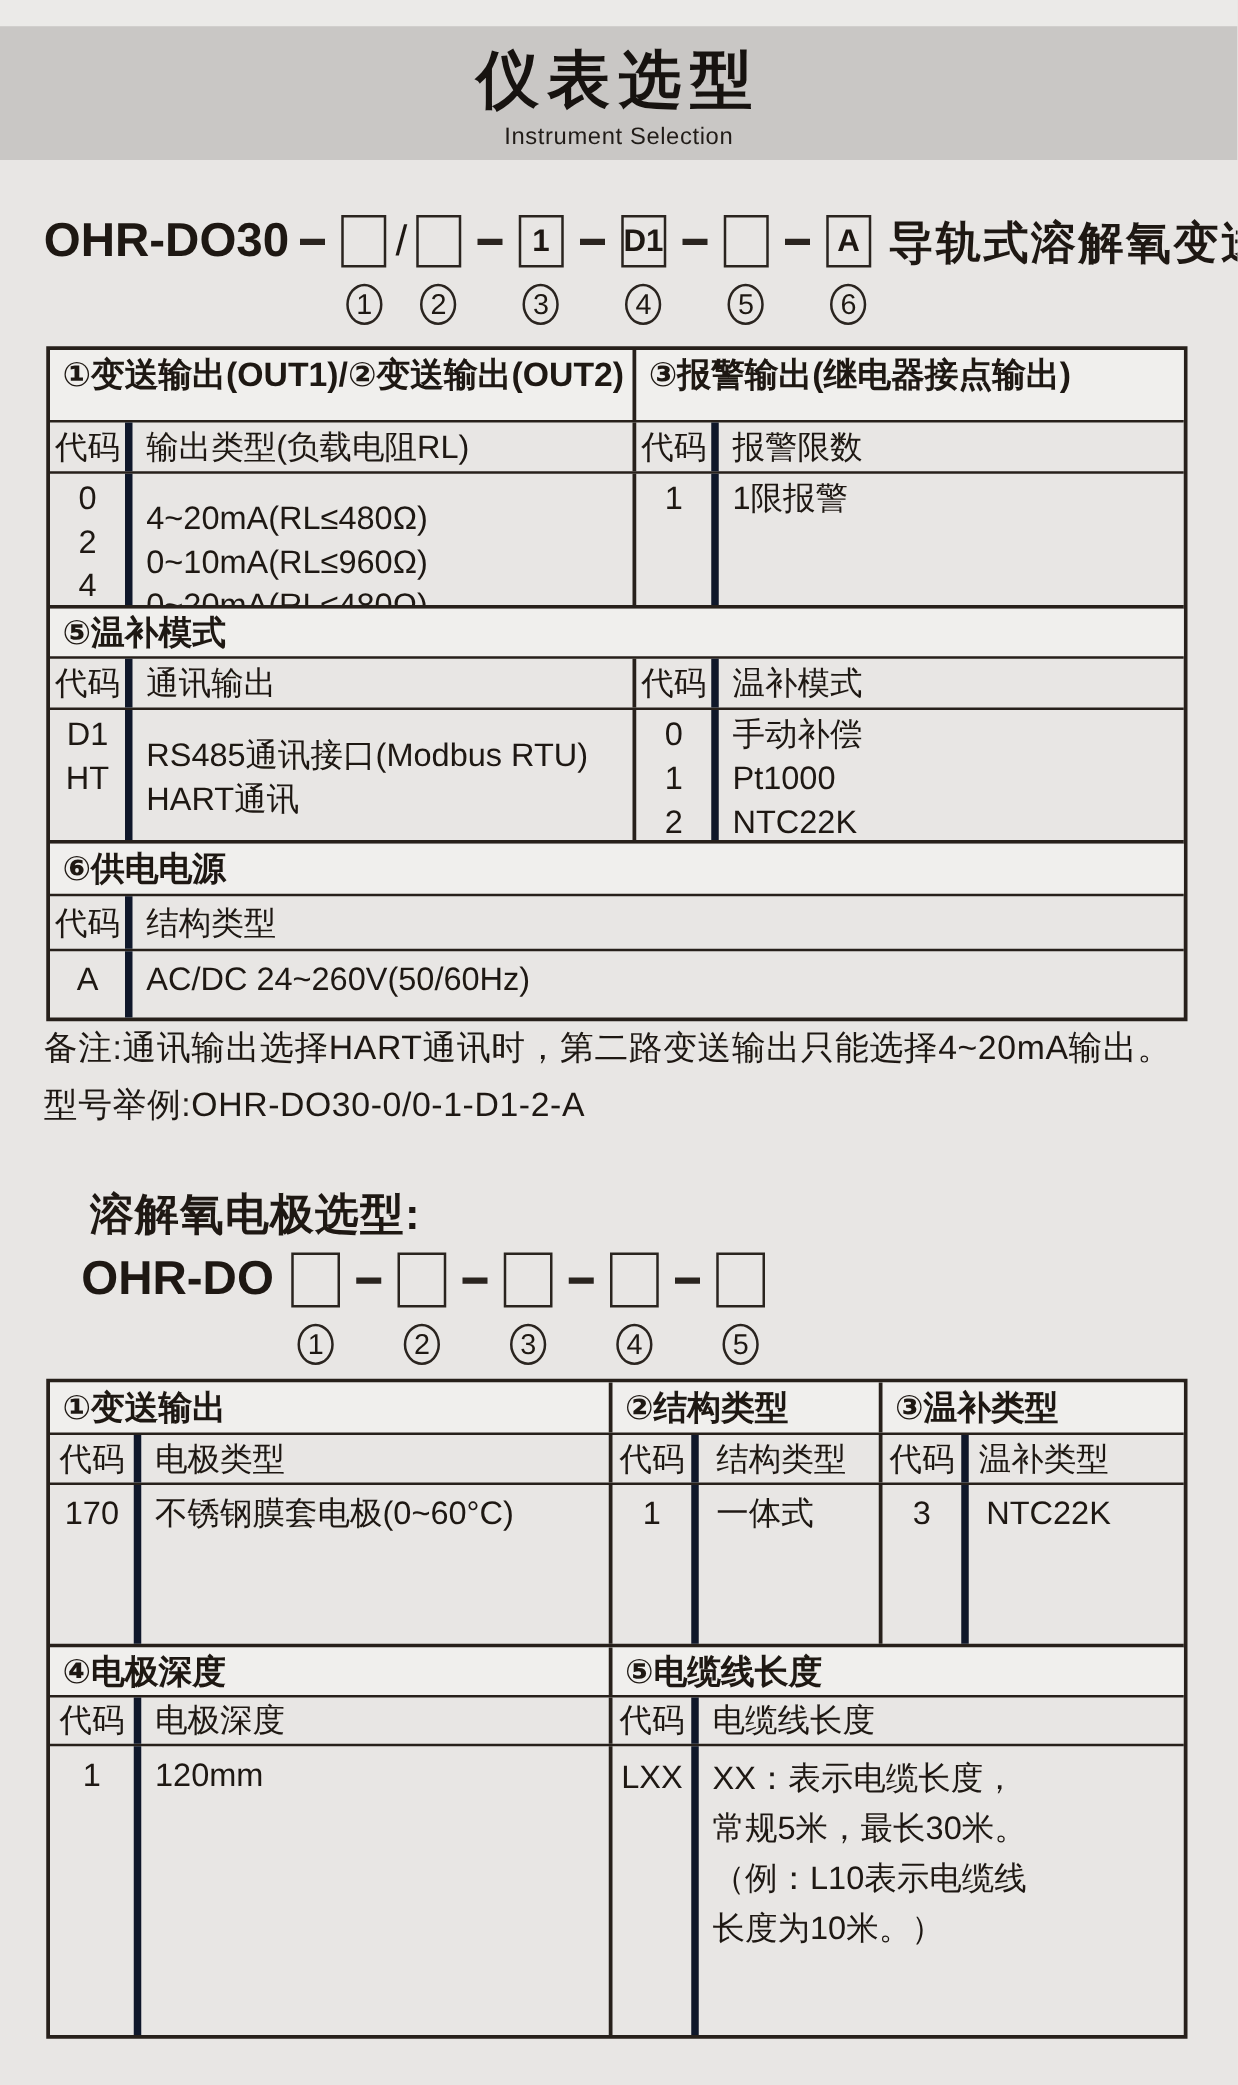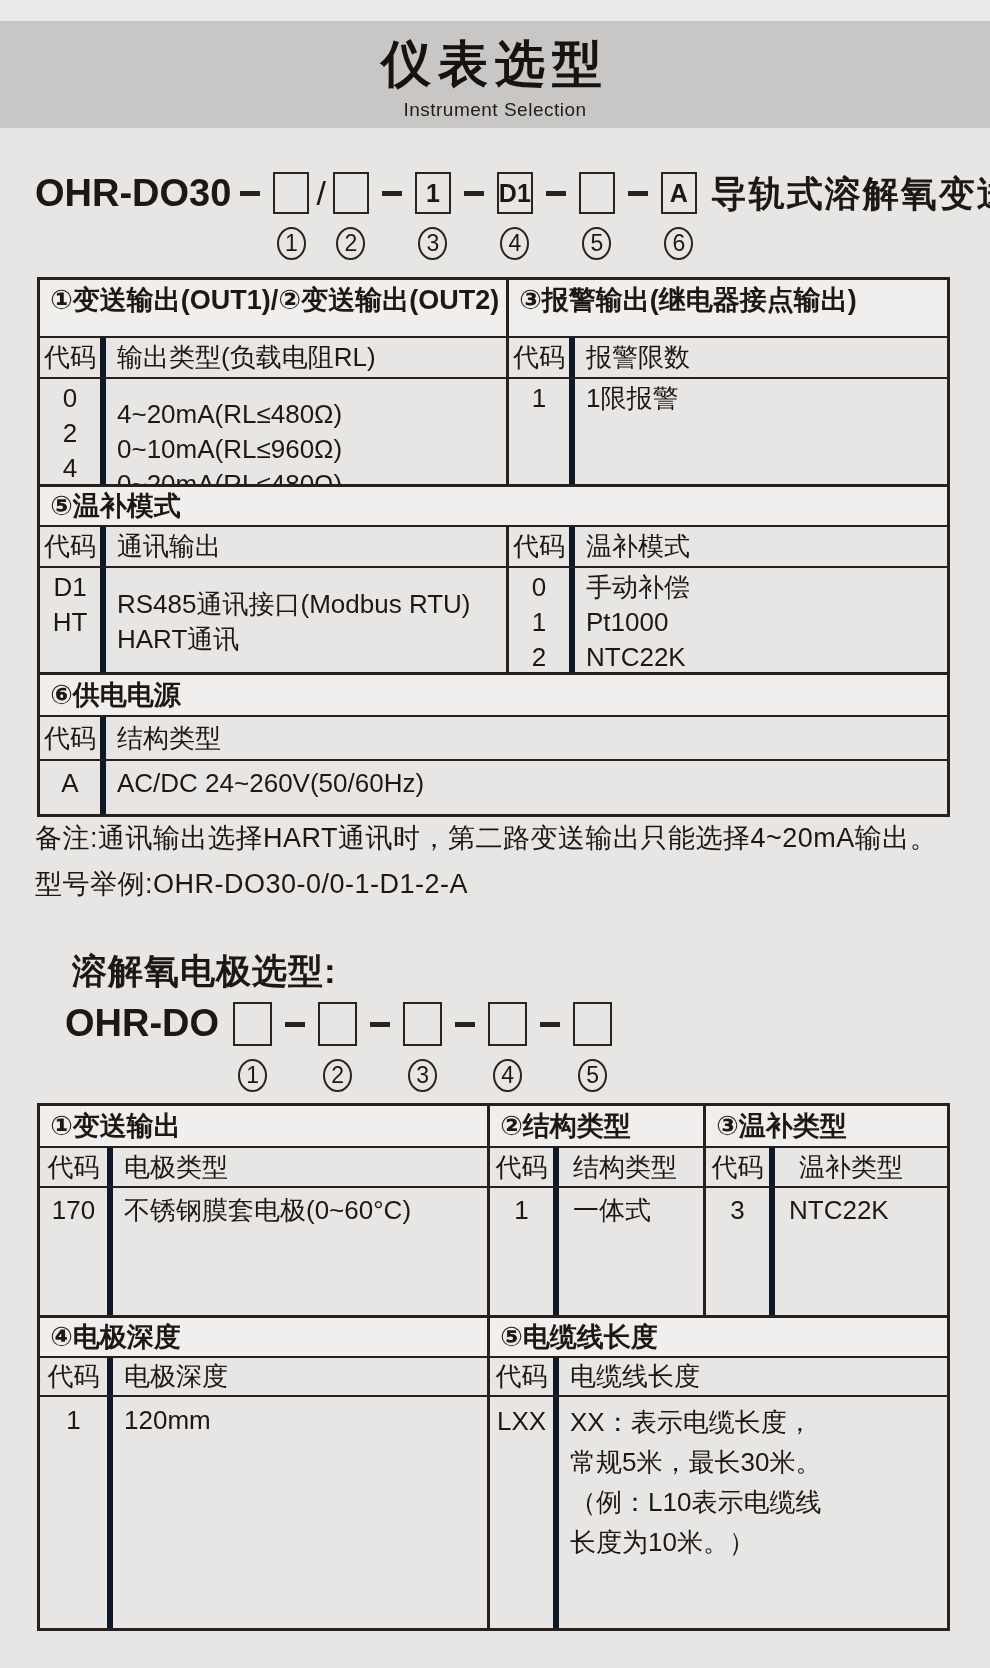--- a/index.html
+++ b/index.html
@@ -247,21 +247,21 @@
       <div class="half w2-1">
         <div class="code-col t2-code-a" style="line-height:38px;">代码</div>
         <div class="lbl-col" style="line-height:38px;">电极类型</div>
       </div>
       <div class="half w2-2">
         <div class="code-col t2-code-b" style="line-height:38px;">代码</div>
         <div class="lbl-col" style="line-height:38px;padding-left:14px;">结构类型</div>
       </div>
       <div class="half w2-3">
         <div class="code-col t2-code-b" style="line-height:38px;">代码</div>
-        <div class="lbl-col" style="line-height:38px;padding-left:24px;">温补类型</div>
+        <div class="lbl-col" style="line-height:38px;padding-left:8px;">温补类型</div>
       </div>
     </div>
 
     <div class="band band-data" style="height:130px;">
       <div class="half w2-1">
         <div class="code-col t2-code-a" style="padding-top:4px;line-height:36px;">
           <div class="line">170</div>
         </div>
         <div class="lbl-col" style="padding-top:4px;line-height:36px;">
           <div class="line">不锈钢膜套电极(0~60°C)</div>

